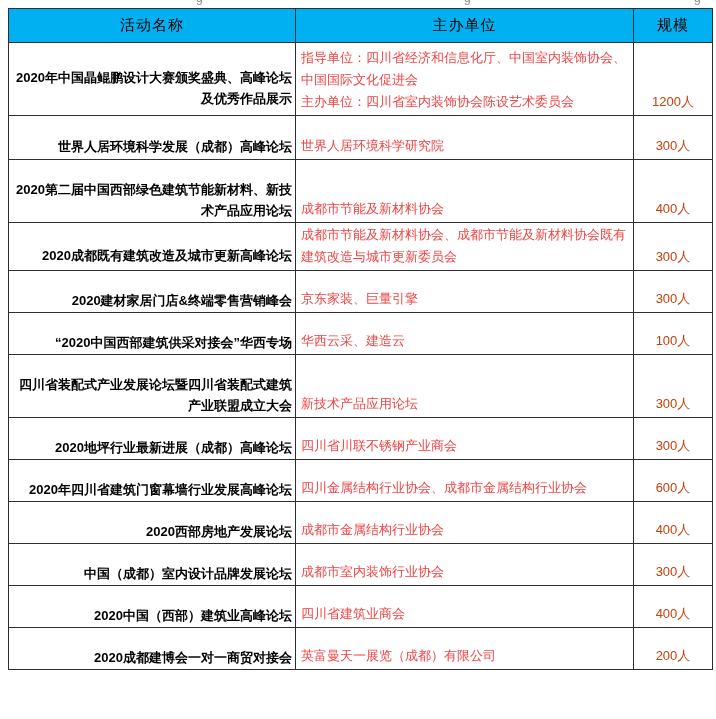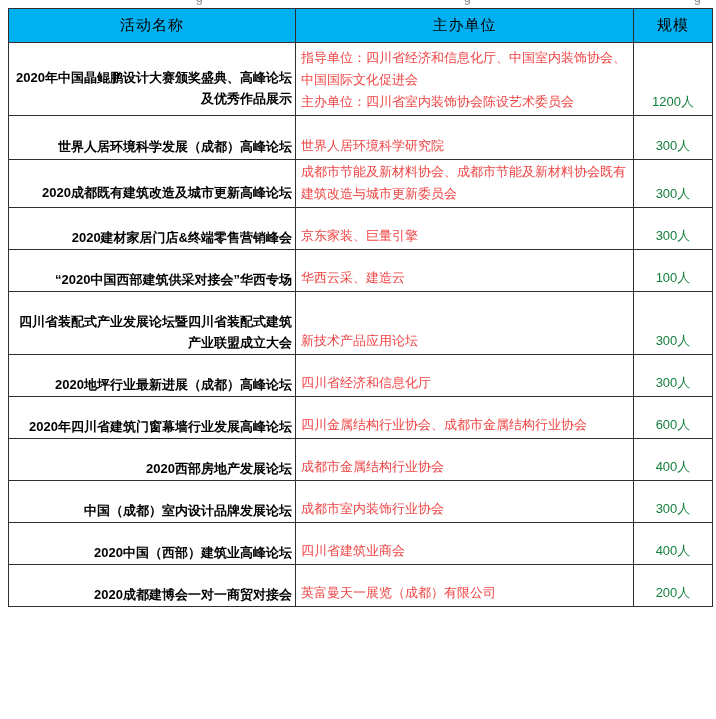--- a/index.html
+++ b/index.html
@@ -54,21 +54,21 @@
   td.org{
     color:#ef4444;
     font-size:13px;
     line-height:22px;
     vertical-align:bottom;
     text-align:left;
     padding:1px 4px 2px 5px;
     white-space:pre-line;
   }
   td.scale{
-    color:#15803d;
+    color:#c2410c;
     font-size:13px;
     vertical-align:bottom;
     text-align:center;
     padding:1px 2px 4px 2px;
   }
 </style>
 </head>
 <body>
 
 <div class="top-clip">
@@ -95,20 +95,25 @@
       <td class="name">2020年中国晶鲲鹏设计大赛颁奖盛典、高峰论坛及优秀作品展示</td>
       <td class="org">指导单位：四川省经济和信息化厅、中国室内装饰协会、中国国际文化促进会
 主办单位：四川省室内装饰协会陈设艺术委员会</td>
       <td class="scale">1200人</td>
     </tr>
     <tr style="height:44px">
       <td class="name">世界人居环境科学发展（成都）高峰论坛</td>
       <td class="org">世界人居环境科学研究院</td>
       <td class="scale">300人</td>
     </tr>
+    <tr style="height:36px">
+      <td class="name">2020第二届中国西部绿色建筑节能新材料、新技术产品应用论坛</td>
+      <td class="org">成都市节能及新材料协会</td>
+      <td class="scale">400人</td>
+    </tr>
     <tr style="height:47px">
       <td class="name">2020成都既有建筑改造及城市更新高峰论坛</td>
       <td class="org">成都市节能及新材料协会、成都市节能及新材料协会既有建筑改造与城市更新委员会</td>
       <td class="scale">300人</td>
     </tr>
     <tr style="height:32px">
       <td class="name">2020建材家居门店&amp;终端零售营销峰会</td>
       <td class="org">京东家装、巨量引擎</td>
       <td class="scale">300人</td>
     </tr>
@@ -117,21 +122,21 @@
       <td class="org">华西云采、建造云</td>
       <td class="scale">100人</td>
     </tr>
     <tr style="height:46px">
       <td class="name">四川省装配式产业发展论坛暨四川省装配式建筑产业联盟成立大会</td>
       <td class="org">新技术产品应用论坛</td>
       <td class="scale">300人</td>
     </tr>
     <tr style="height:35px">
       <td class="name">2020地坪行业最新进展（成都）高峰论坛</td>
-      <td class="org">四川省经济和信息化厅</td>
+      <td class="org">四川省川联不锈钢产业商会</td>
       <td class="scale">300人</td>
     </tr>
     <tr style="height:32px">
       <td class="name">2020年四川省建筑门窗幕墙行业发展高峰论坛</td>
       <td class="org">四川金属结构行业协会、成都市金属结构行业协会</td>
       <td class="scale">600人</td>
     </tr>
     <tr style="height:28px">
       <td class="name">2020西部房地产发展论坛</td>
       <td class="org">成都市金属结构行业协会</td>

